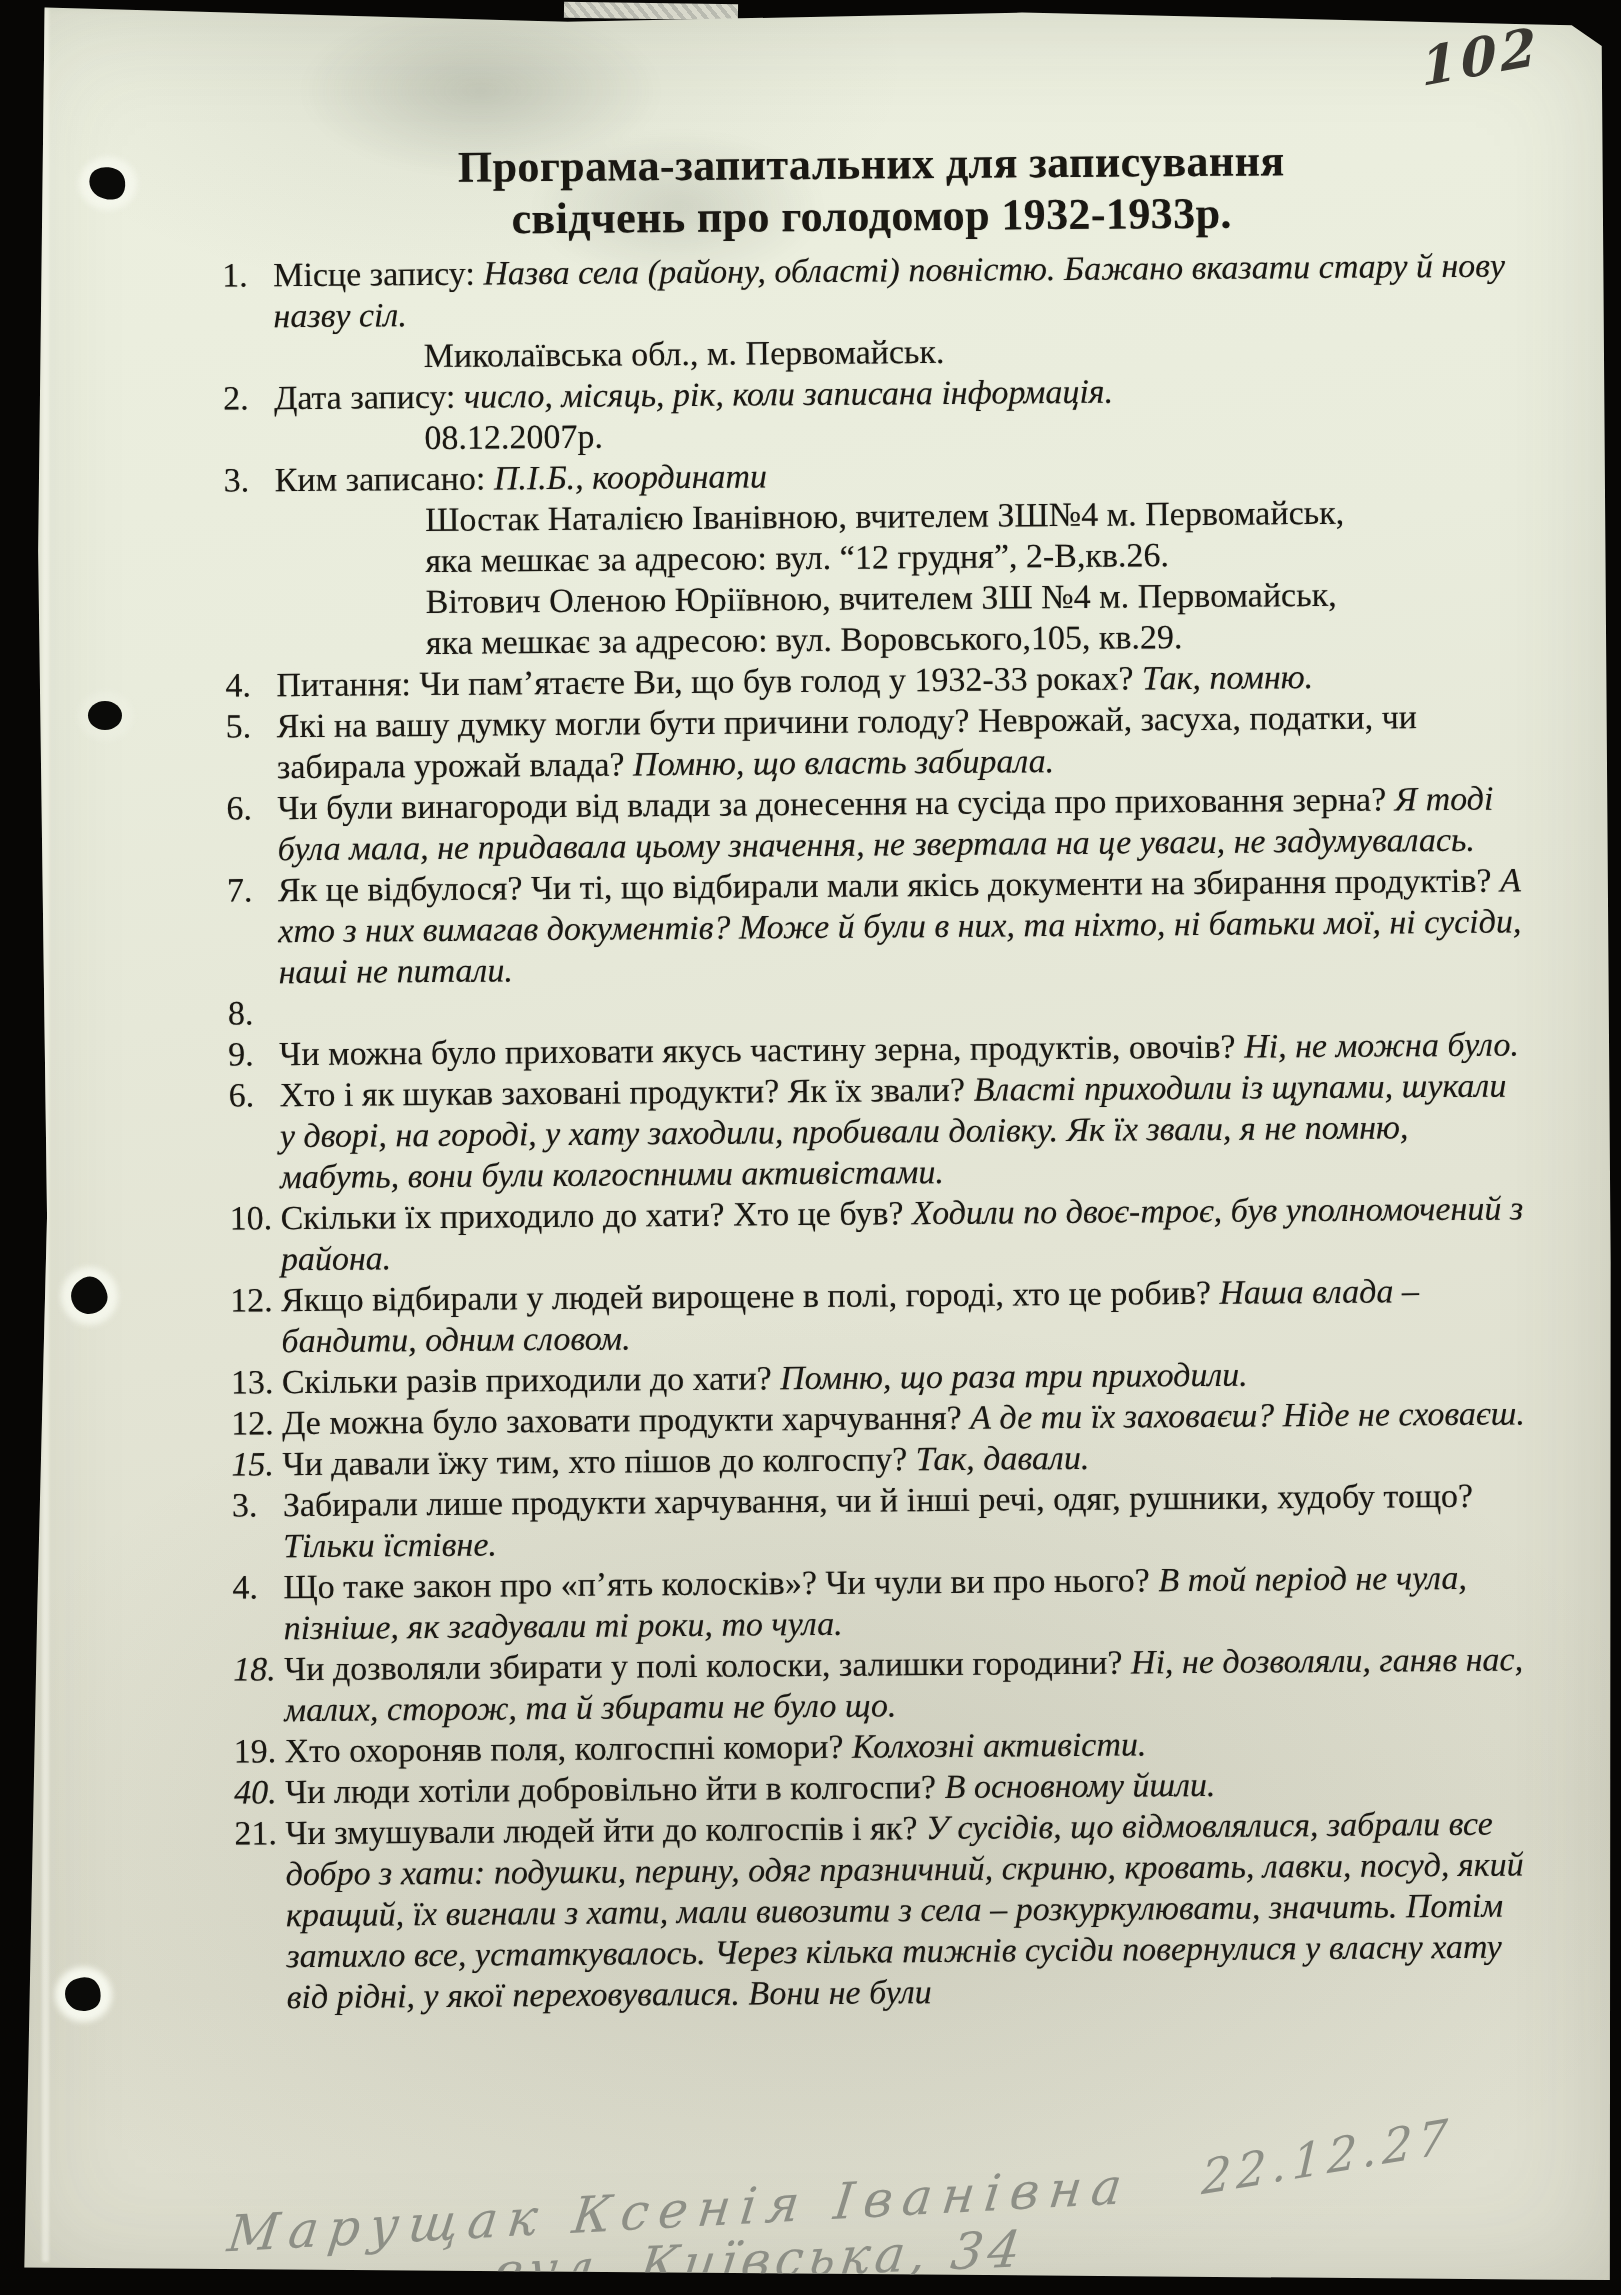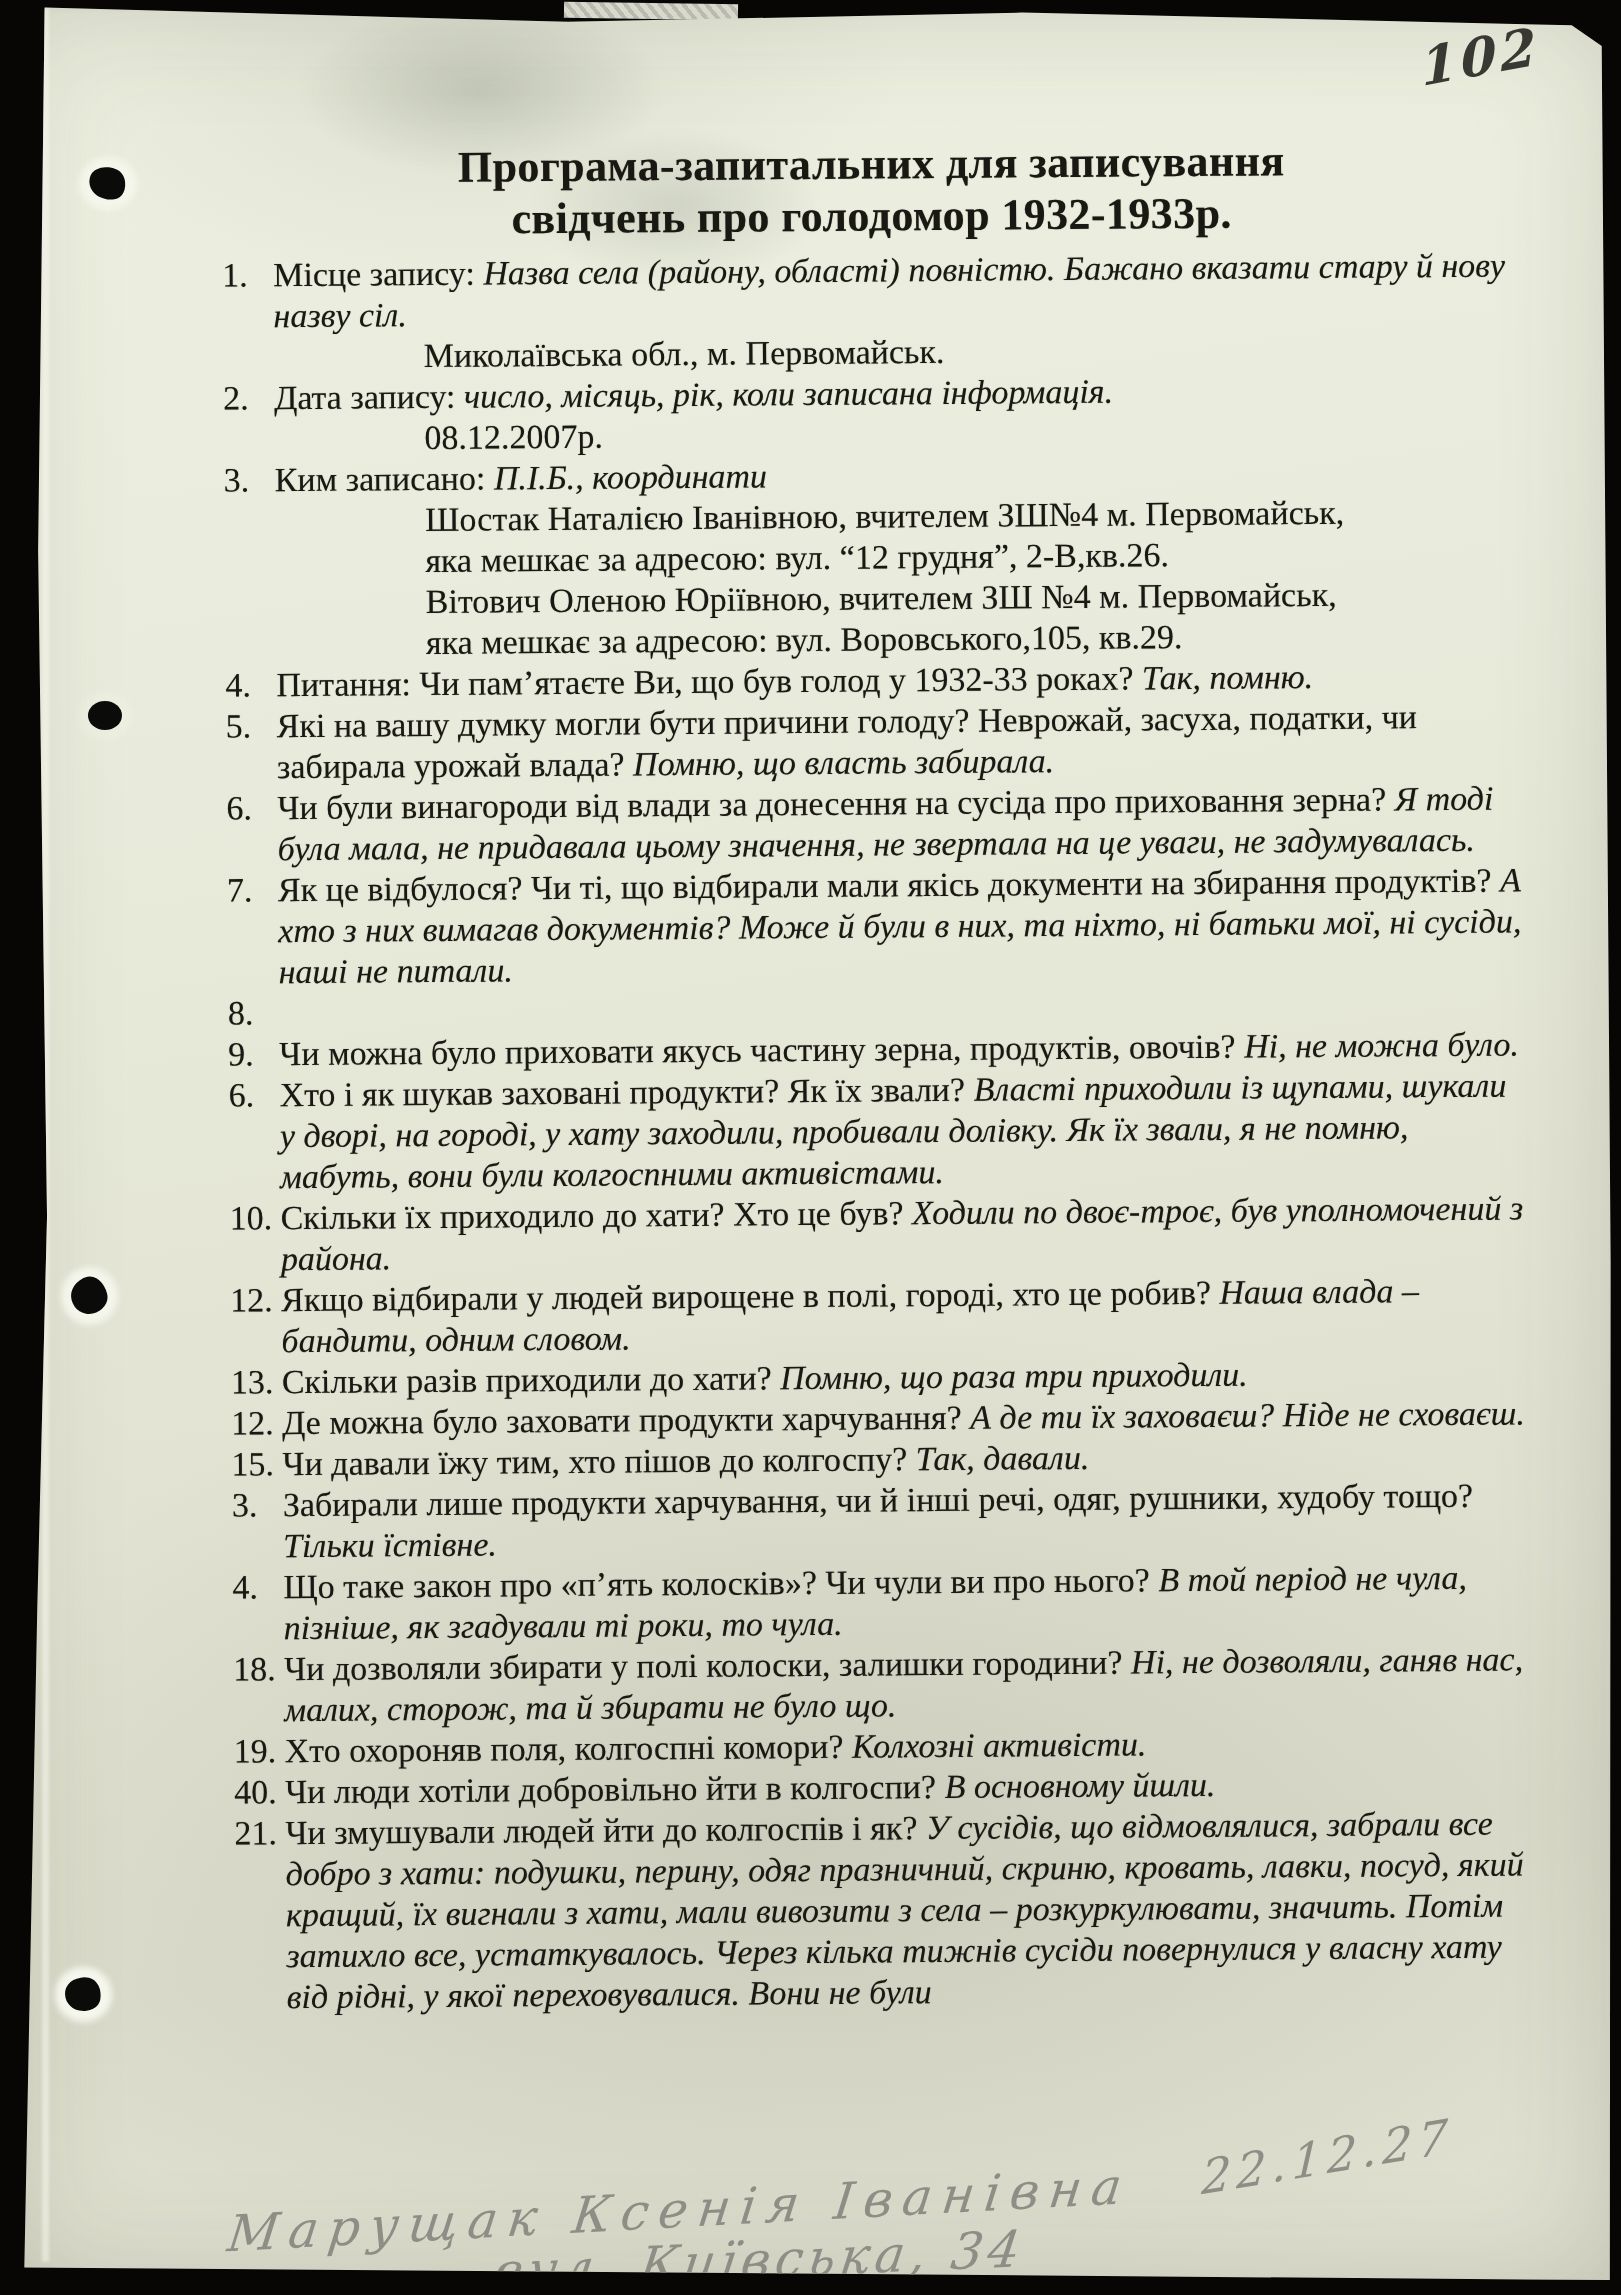--- a/index.html
+++ b/index.html
@@ -113,21 +113,21 @@
   }
   .q-item {
     padding-left: 51px;
     text-indent: -51px;
   }
   .q-item .num {
     display: inline-block;
     width: 51px;
     text-indent: 0;
   }
-  .q-item .num.it { }
+  .q-item .num.it { font-style: italic; }
   .q-item .ans { font-style: italic; }
   .q-item .subline {
     text-indent: 0;
     margin-left: 150px;
   }
 
   
   .hand {
     position: absolute;
     font-family: "DejaVu Serif", serif;

